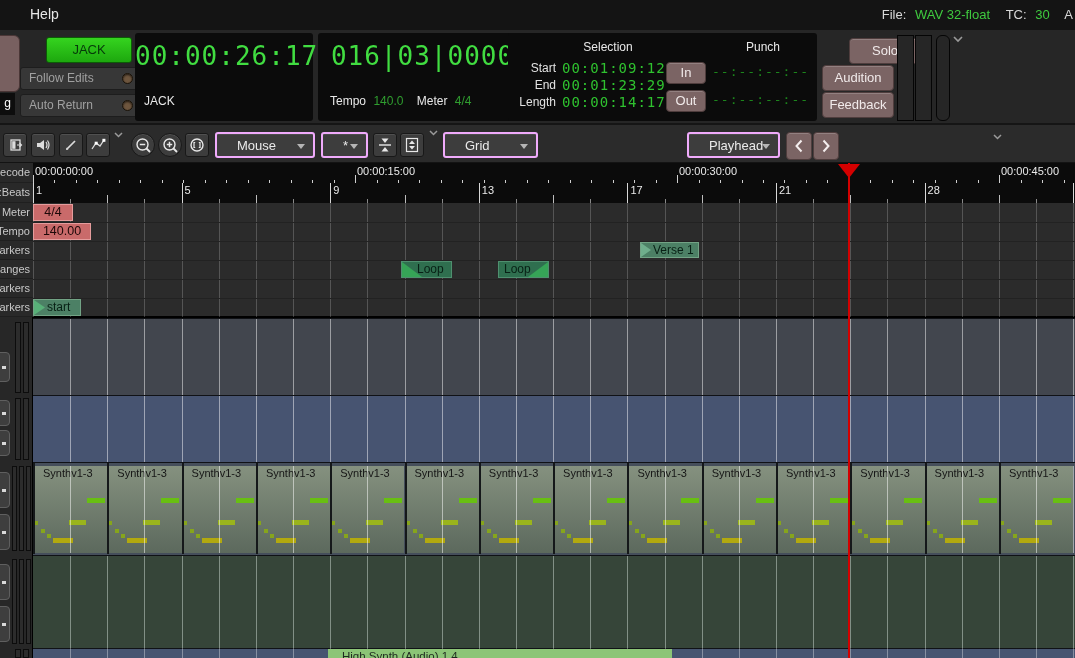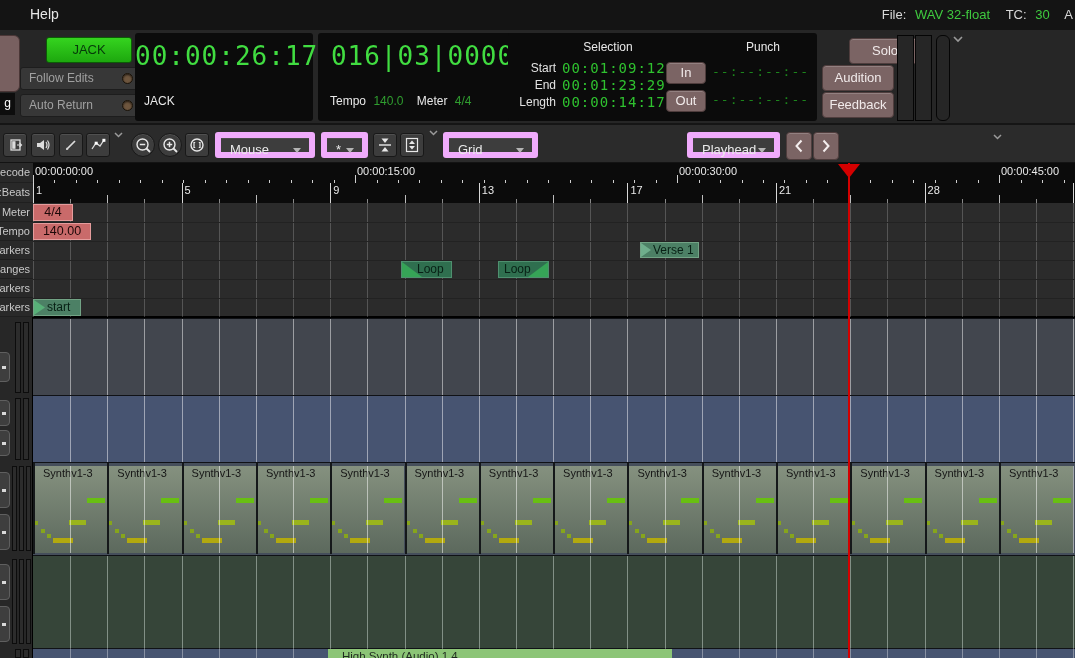--- a/index.html
+++ b/index.html
@@ -25,22 +25,22 @@
   .mbtn{background:#7b6464;border:1px solid #4f3d3d;border-radius:4px;color:#f1eaea;text-align:center;
         box-shadow:inset 0 1px 0 rgba(255,255,255,.18);}
   .sel-lbl{position:absolute;font-size:12px;color:#e2e2e2;text-align:right;width:48px;left:0;}
   .sel-val{position:absolute;left:54px;font-size:14px;color:#2fc22f;letter-spacing:1px;}
   .dashes{position:absolute;left:204px;font-size:13px;color:#1c851c;letter-spacing:1px;}
   .vmeter{background:#262626;border:1px solid #050505;}
   
   .toolbar{left:0;top:123px;width:1075px;height:40px;background:#2b2b2b;border-top:2px solid #151515;border-bottom:1px solid #131313;box-sizing:border-box;}
   .tbtn{position:absolute;top:133px;width:24px;height:24px;background:#3d3d3d;border:1px solid #181818;border-radius:3px;
         box-shadow:inset 0 1px 0 rgba(255,255,255,.10);display:flex;align-items:center;justify-content:center;box-sizing:border-box;}
-  .dd{position:absolute;top:132px;height:26px;background:#3d3d3d;border:6px solid #f0abfc;border-radius:3px;color:#eaeaea;
-      font-size:13px;line-height:24px;padding-left:9px;box-sizing:border-box;box-shadow:inset 0 1px 0 rgba(255,255,255,.08);}
+  .dd{position:absolute;top:132px;height:26px;background:#3d3d3d;border:2px solid #f0abfc;border-radius:3px;color:#eaeaea;
+      font-size:13px;line-height:24px;padding-left:20px;box-sizing:border-box;box-shadow:inset 0 1px 0 rgba(255,255,255,.08);}
   .dd-arrow{position:absolute;right:8px;top:10px;width:0;height:0;border-left:4px solid transparent;border-right:4px solid transparent;border-top:5px solid #b5b5b5;}
   
   .ruler-black{left:33px;top:163px;width:1042px;height:40px;background:#0b0b0b;}
   .lanes{left:33px;top:203px;width:1042px;height:114px;background:#2b2b2b;border-bottom:1px solid #000;box-sizing:border-box;}
   .marker{position:absolute;z-index:6;font-size:12px;box-sizing:border-box;white-space:nowrap;overflow:hidden;}
   .marker.red{background:#c96a6a;border:1px solid #e59c9c;color:#1d0808;text-align:center;line-height:15px;font-size:12.5px;}
   .marker.green{background:#4c8065;border:1px solid #72a385;color:#082015;line-height:15px;}
   .tri{position:absolute;top:0;}
   
   .track{left:33px;width:1042px;border-top:1px solid #101216;box-sizing:border-box;}

